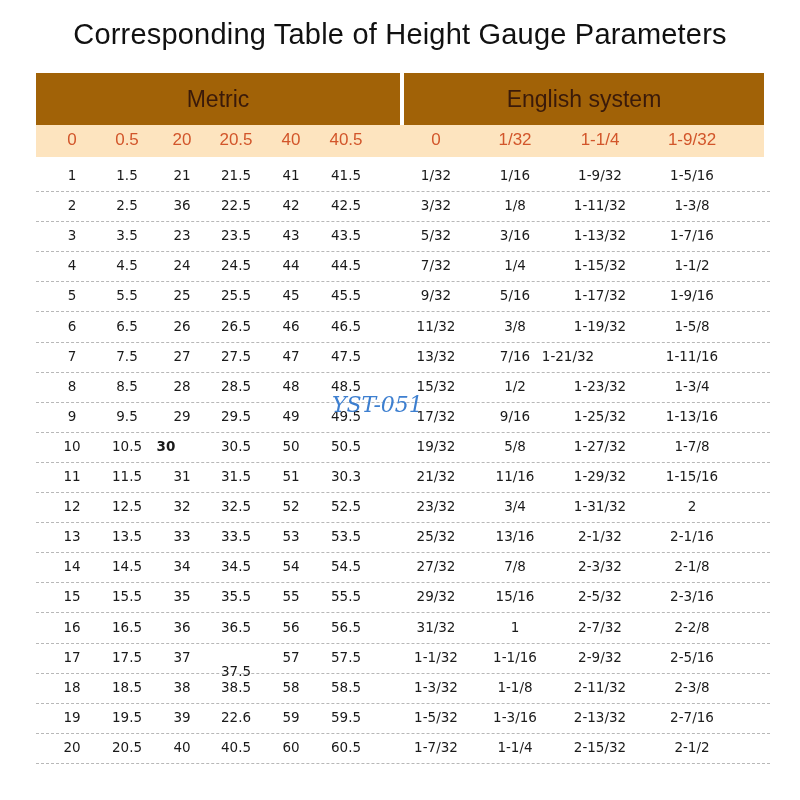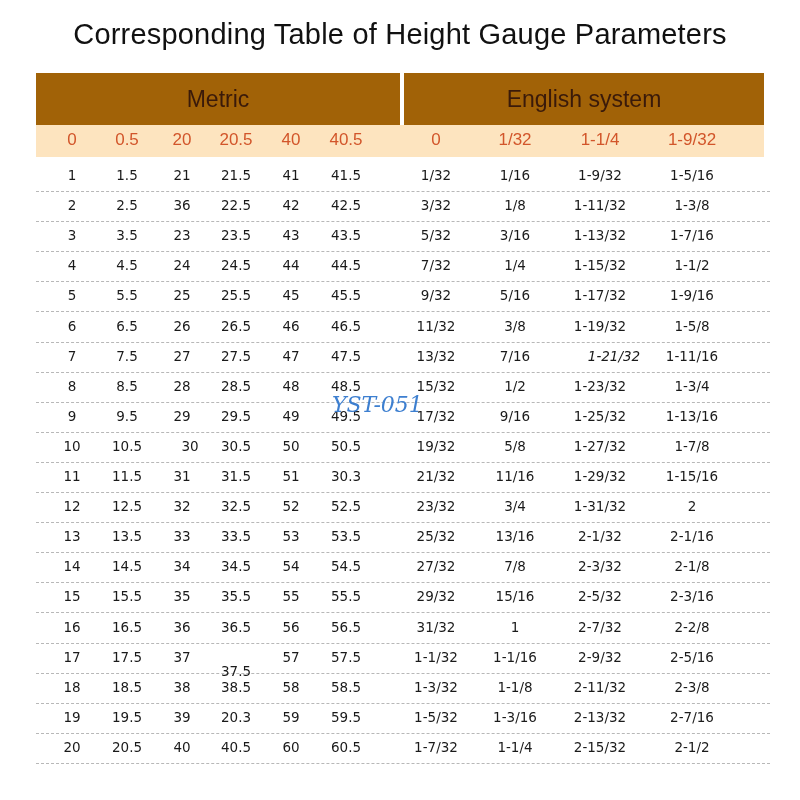--- a/index.html
+++ b/index.html
@@ -110,21 +110,21 @@
     </div>
     <div class="row" style="top: 341.6px;">
       <span style="left: 36px;">7</span>
       <span style="left: 91px;">7.5</span>
       <span style="left: 146px;">27</span>
       <span style="left: 200px;">27.5</span>
       <span style="left: 255px;">47</span>
       <span style="left: 310px;">47.5</span>
       <span style="left: 400px;">13/32</span>
       <span style="left: 479px;">7/16</span>
-      <span style="left: 578px; font-style: italic;">1-21/32</span>
+      <span style="left: 532px;">1-21/32</span>
       <span style="left: 656px;">1-11/16</span>
     </div>
     <div class="row" style="top: 371.7px;">
       <span style="left: 36px;">8</span>
       <span style="left: 91px;">8.5</span>
       <span style="left: 146px;">28</span>
       <span style="left: 200px;">28.5</span>
       <span style="left: 255px;">48</span>
       <span style="left: 310px;">48.5</span>
       <span style="left: 400px;">15/32</span>
@@ -140,21 +140,21 @@
       <span style="left: 255px;">49</span>
       <span style="left: 310px;">49.5</span>
       <span style="left: 400px;">17/32</span>
       <span style="left: 479px;">9/16</span>
       <span style="left: 564px;">1-25/32</span>
       <span style="left: 656px;">1-13/16</span>
     </div>
     <div class="row" style="top: 431.9px;">
       <span style="left: 36px;">10</span>
       <span style="left: 91px;">10.5</span>
-      <span style="left: 154px;">30</span>
+      <span style="left: 130px; font-weight: bold;">30</span>
       <span style="left: 200px;">30.5</span>
       <span style="left: 255px;">50</span>
       <span style="left: 310px;">50.5</span>
       <span style="left: 400px;">19/32</span>
       <span style="left: 479px;">5/8</span>
       <span style="left: 564px;">1-27/32</span>
       <span style="left: 656px;">1-7/8</span>
     </div>
     <div class="row" style="top: 462px;">
       <span style="left: 36px;">11</span>
@@ -249,21 +249,21 @@
       <span style="left: 310px;">58.5</span>
       <span style="left: 400px;">1-3/32</span>
       <span style="left: 479px;">1-1/8</span>
       <span style="left: 564px;">2-11/32</span>
       <span style="left: 656px;">2-3/8</span>
     </div>
     <div class="row" style="top: 702.8px;">
       <span style="left: 36px;">19</span>
       <span style="left: 91px;">19.5</span>
       <span style="left: 146px;">39</span>
-      <span style="left: 200px;">20.3</span>
+      <span style="left: 200px;">22.6</span>
       <span style="left: 255px;">59</span>
       <span style="left: 310px;">59.5</span>
       <span style="left: 400px;">1-5/32</span>
       <span style="left: 479px;">1-3/16</span>
       <span style="left: 564px;">2-13/32</span>
       <span style="left: 656px;">2-7/16</span>
     </div>
     <div class="row" style="top: 732.9px;">
       <span style="left: 36px;">20</span>
       <span style="left: 91px;">20.5</span>

